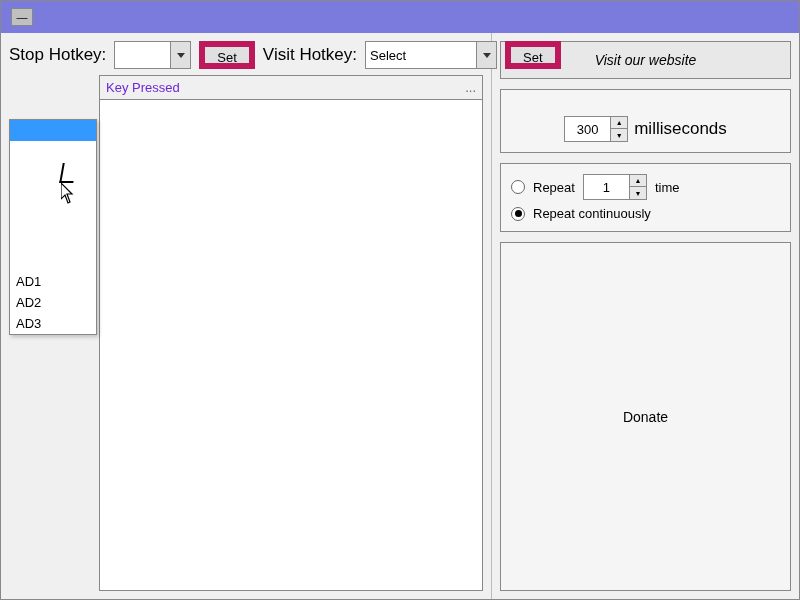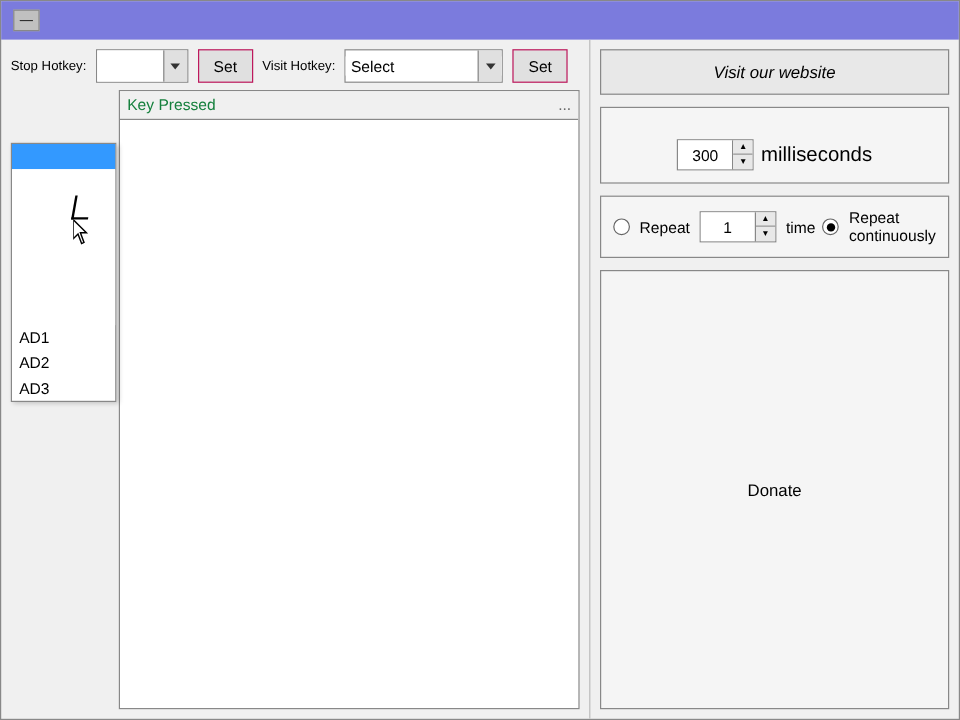--- a/index.html
+++ b/index.html
@@ -72,21 +72,21 @@
     }
 
     .toolbar-row {
       display: flex;
       align-items: center;
       gap: 8px;
       flex-wrap: nowrap;
     }
 
     .label-text {
-      font-size: 11px;
+      font-size: 17px;
       white-space: nowrap;
     }
 
     .dropdown-wrapper {
       display: flex;
       align-items: center;
       border: 1px solid #888;
       background: white;
       height: 28px;
     }
@@ -109,21 +109,21 @@
       height: 26px;
       cursor: pointer;
       display: flex;
       align-items: center;
       justify-content: center;
       font-size: 9px;
     }
 
     .set-btn {
       background: #e0e0e0;
-      border: 1px solid #be185d;
+      border: 6px solid #be185d;
       padding: 3px 12px;
       height: 28px;
       cursor: pointer;
       font-size: 13px;
     }
 
     .play-dropdown {
       display: flex;
       align-items: center;
       border: 1px solid #888;
@@ -176,21 +176,21 @@
       display: flex;
       background: #f0f0f0;
       border-bottom: 1px solid #888;
       padding: 4px 6px;
       gap: 8px;
       align-items: center;
     }
 
     .table-header-cell {
       font-size: 13px;
-      color: #15803d;
+      color: #6d28d9;
     }
 
     .table-header-ellipsis {
       margin-left: auto;
       color: #666;
       font-size: 13px;
     }
 
     .table-body {
       flex: 1;
@@ -329,21 +329,21 @@
 
     .ms-label {
       font-size: 17px;
     }
 
     .repeat-section {
       border: 1px solid #888;
       padding: 10px;
       background: #f5f5f5;
       display: flex;
-      flex-direction: row;
+      flex-direction: column;
       gap: 6px;
     }
 
     .repeat-row {
       display: flex;
       align-items: center;
       gap: 8px;
     }
 
     .radio-circle {

